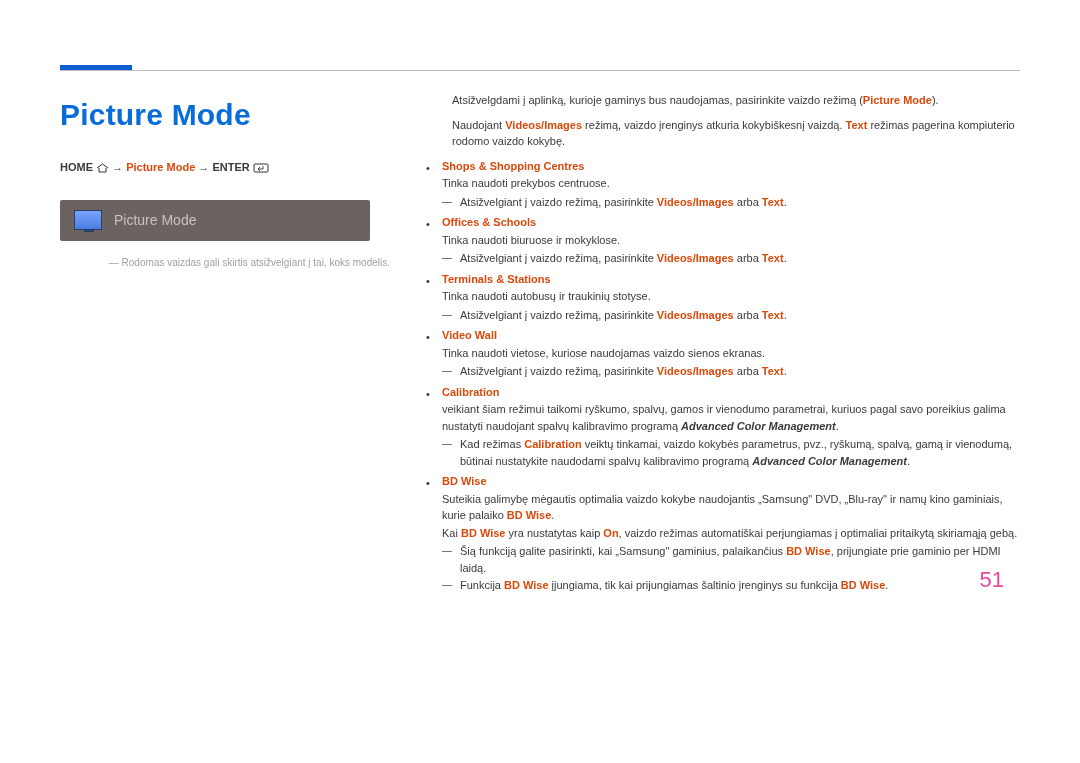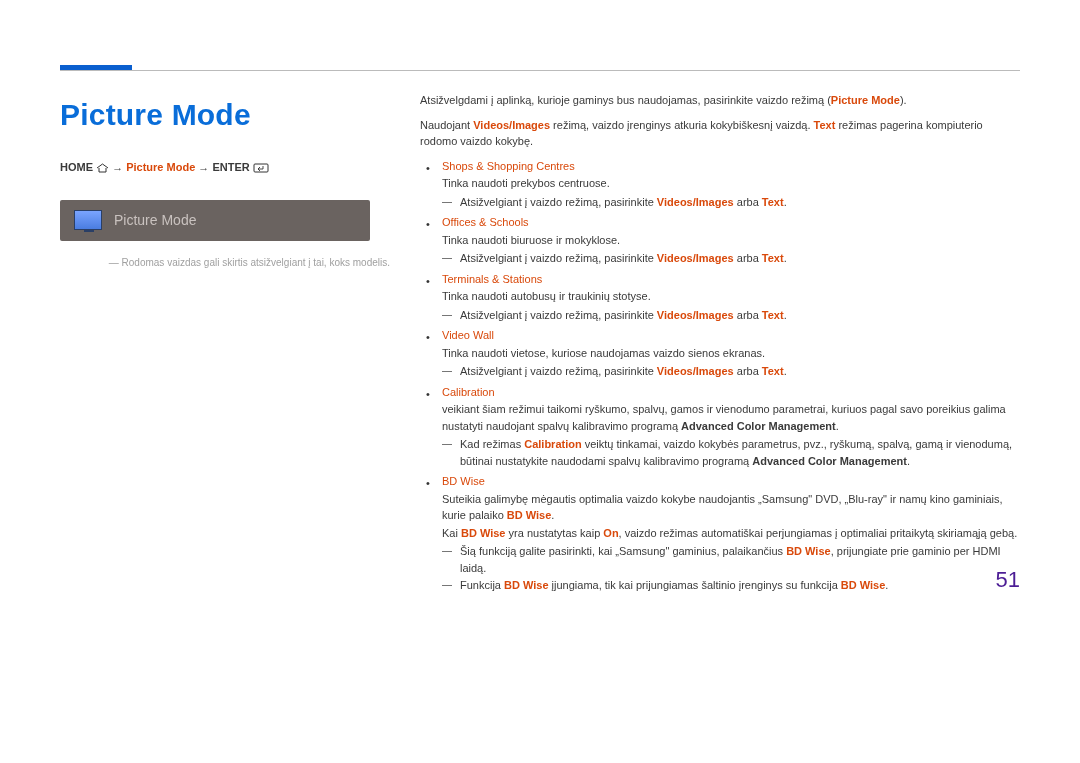--- a/index.html
+++ b/index.html
@@ -12,32 +12,32 @@
   .right-col { flex: 1; }
   .h-title { font-size: 30px; font-weight: 600; color: #096dd9; letter-spacing: 0.2px; margin-bottom: 22px; }
   .nav-path { font-size: 11px; font-weight: 700; margin-bottom: 22px; }
   .nav-path .accent { color: #d9490b; }
   .ui-card { background: #6a6360; border-radius: 2px; display: flex; align-items: center; padding: 10px 14px; width: 310px; margin-bottom: 14px; }
   .ui-card .mon { width: 28px; height: 20px; background: linear-gradient(180deg, #7aa4ff, #4a7de0); border: 1px solid #2a3f66; margin-right: 12px; position: relative; }
   .ui-card .mon::after { content: ""; position: absolute; bottom: -3px; left: 9px; width: 10px; height: 3px; background: #2a3f66; }
   .ui-card .ui-label { color: #c9c2bf; font-size: 14px; }
   .footnote { color: #a0a0a0; font-size: 10px; text-align: right; }
   .footnote::before { content: "―  "; color: #a0a0a0; }
-  .body-text p { margin-bottom: 8px; }
+  .body-text p { margin-bottom: 8px; margin-left: 32px; }
   .accent { color: #d9490b; font-weight: 700; }
-  .bold { font-weight: 700; }
+  .bold { font-weight: 700; font-style: italic; }
   ul.modes { list-style: none; margin-top: 6px; }
   ul.modes > li { padding-left: 22px; position: relative; margin-bottom: 4px; }
   ul.modes > li > .bullet { position: absolute; left: 6px; top: 2px; color: #333; }
-  ul.modes .mode-head { font-weight: 400; }
+  ul.modes .mode-head { font-weight: 700; }
   ul.sub { list-style: none; margin-top: 2px; }
   ul.sub > li { padding-left: 18px; position: relative; margin-top: 1px; }
   ul.sub > li::before { content: "—"; position: absolute; left: 0; top: 0; color: #4a4a4a; font-size: 10px; }
   .desc { margin-top: 1px; }
-  .page-num { position: absolute; right: 60px; bottom: 16px; font-size: 22px; color: #4c1d95; font-weight: 300; }
+  .page-num { position: absolute; right: 76px; bottom: 16px; font-size: 22px; color: #ec4899; font-weight: 300; }
   .icon-home, .icon-enter { display: inline-block; vertical-align: -2px; }
 </style>
 </head>
 <body>
 
 <div class="page">
   <div class="blue-mark"></div>
   <div class="top-rule"></div>
 
   <div class="columns">

